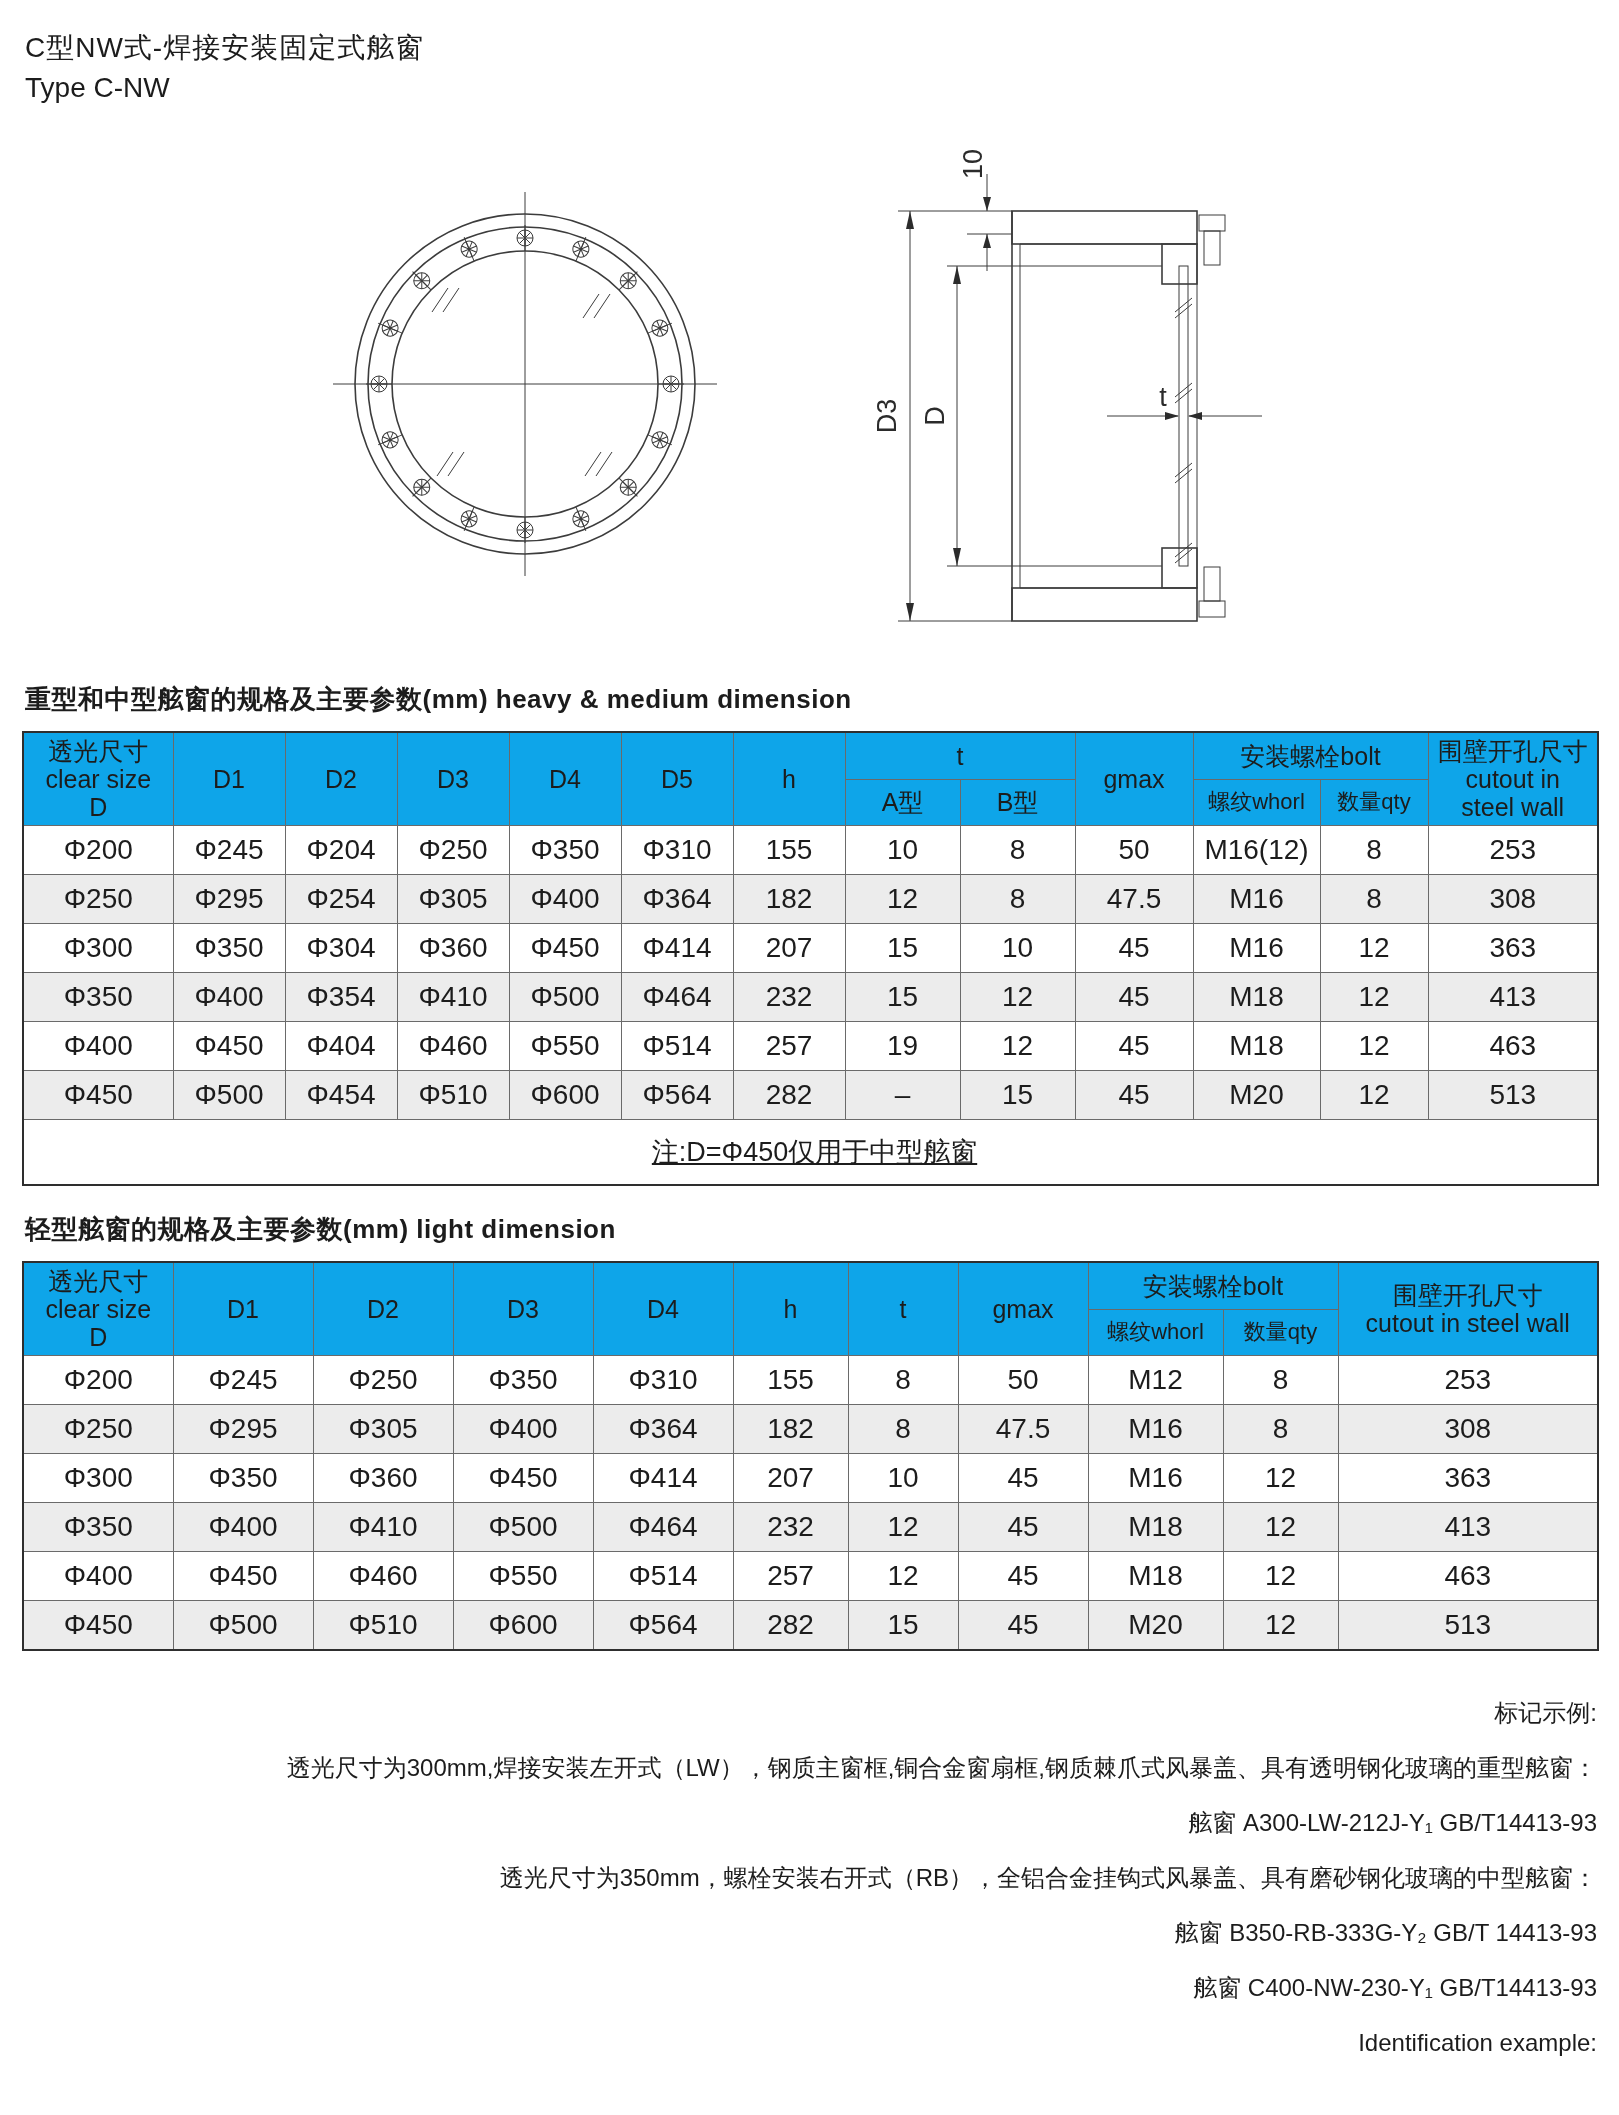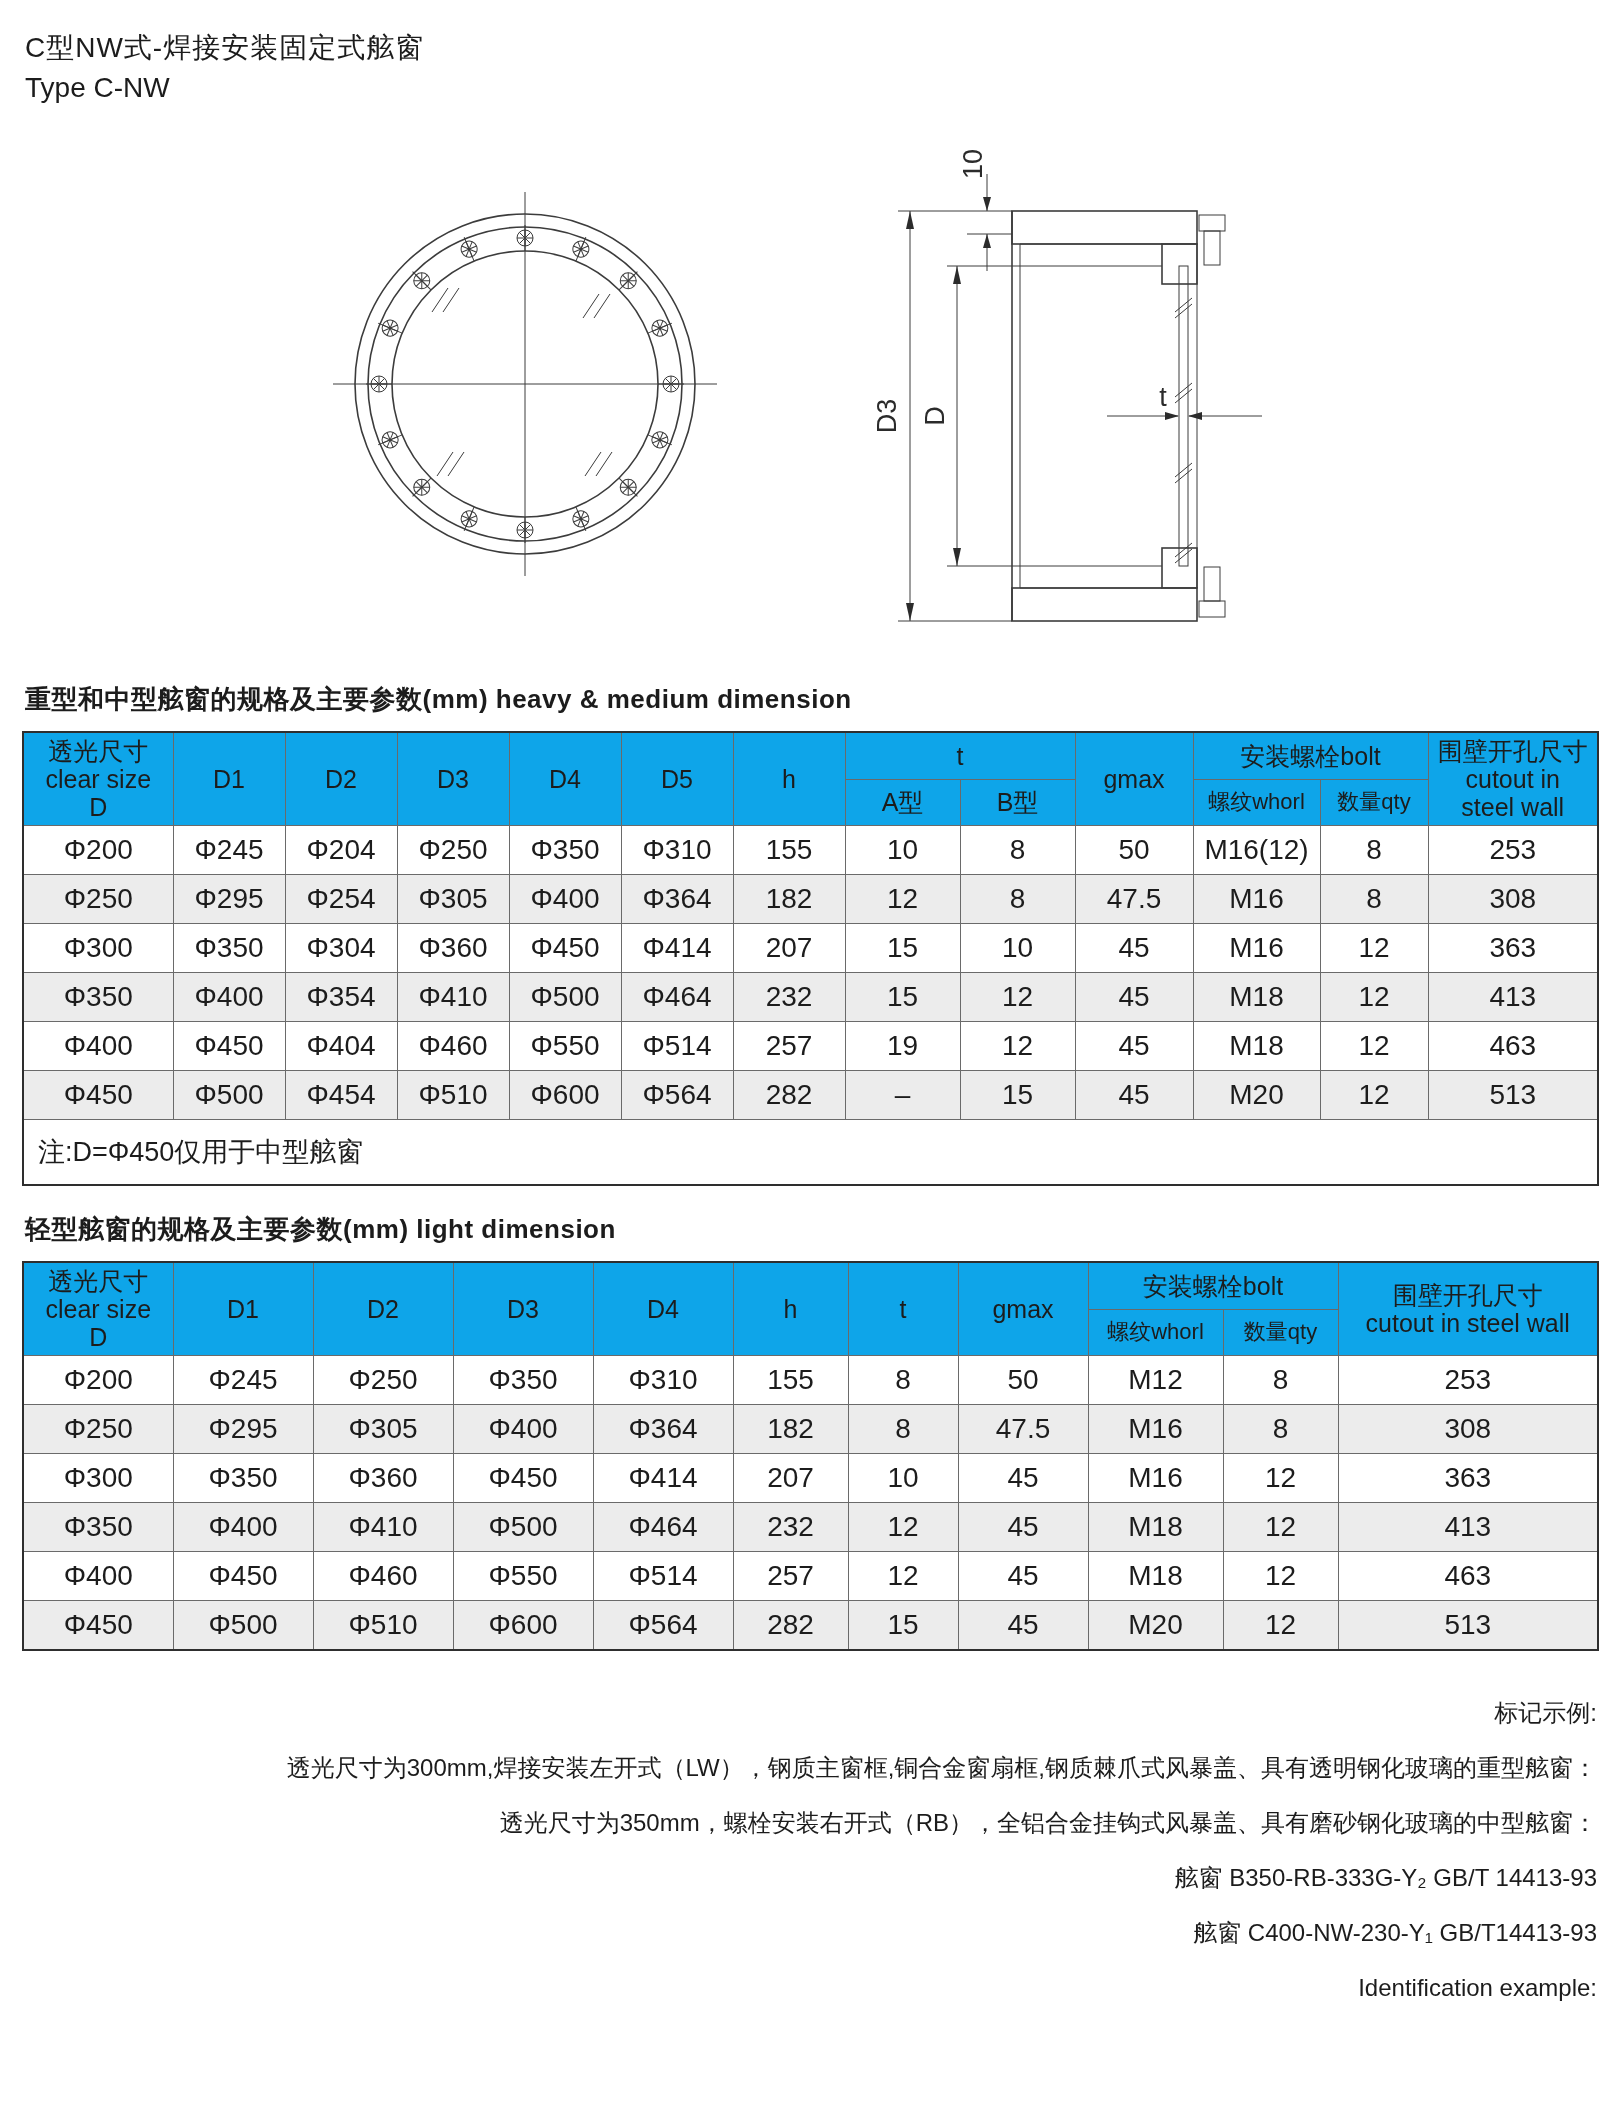--- a/index.html
+++ b/index.html
@@ -23,21 +23,21 @@
   
   .section-title{font-size:26px;font-weight:700;margin:26px 0 14px 3px;letter-spacing:0.5px;}
   
   table{border-collapse:collapse;table-layout:fixed;width:1575px;border:2px solid #2e2e2e;}
   th,td{border:1px solid #6a6a6a;text-align:center;vertical-align:middle;
         font-weight:400;overflow:hidden;}
   th{background:#0ea5e9;font-size:25px;line-height:28px;white-space:pre-line;padding:4px 2px;}
   th.sub{font-size:22px;}
   td{font-size:28px;height:48px;padding:0 2px;}
   tbody.data tr:nth-child(even) td{background:#ececec;}
-  tbody.notes td{text-align:left;padding:8px 6px 8px 14px;font-size:27px;background:#ffffff;}
+  tbody.notes td{text-align:center;padding:8px 6px 8px 14px;font-size:27px;background:#ffffff;text-decoration:underline;}
   
   .marking{margin:34px 0 0 3px;}
   .marking div{font-size:24px;line-height:55px;white-space:nowrap;text-align:right;}
 </style>
 </head>
 <body>
 
 <div class="page">
 
   <div class="title-block">
@@ -432,20 +432,21 @@
           <td>M20</td>
           <td>12</td>
           <td>513</td>
         </tr>
       </tbody>
   </table>
 
   <div class="marking">
     <div>标记示例:</div>
     <div>透光尺寸为300mm,焊接安装左开式（LW），钢质主窗框,铜合金窗扇框,钢质棘爪式风暴盖、具有透明钢化玻璃的重型舷窗：</div>
+    <div>舷窗 A300-LW-212J-Y₁ GB/T14413-93</div>
     <div>透光尺寸为350mm，螺栓安装右开式（RB），全铝合金挂钩式风暴盖、具有磨砂钢化玻璃的中型舷窗：</div>
     <div>舷窗 B350-RB-333G-Y₂ GB/T 14413-93</div>
     <div>舷窗 C400-NW-230-Y₁ GB/T14413-93</div>
     <div>Identification example:</div>
 
   </div>
 
 </div>
 
 </body></html>

